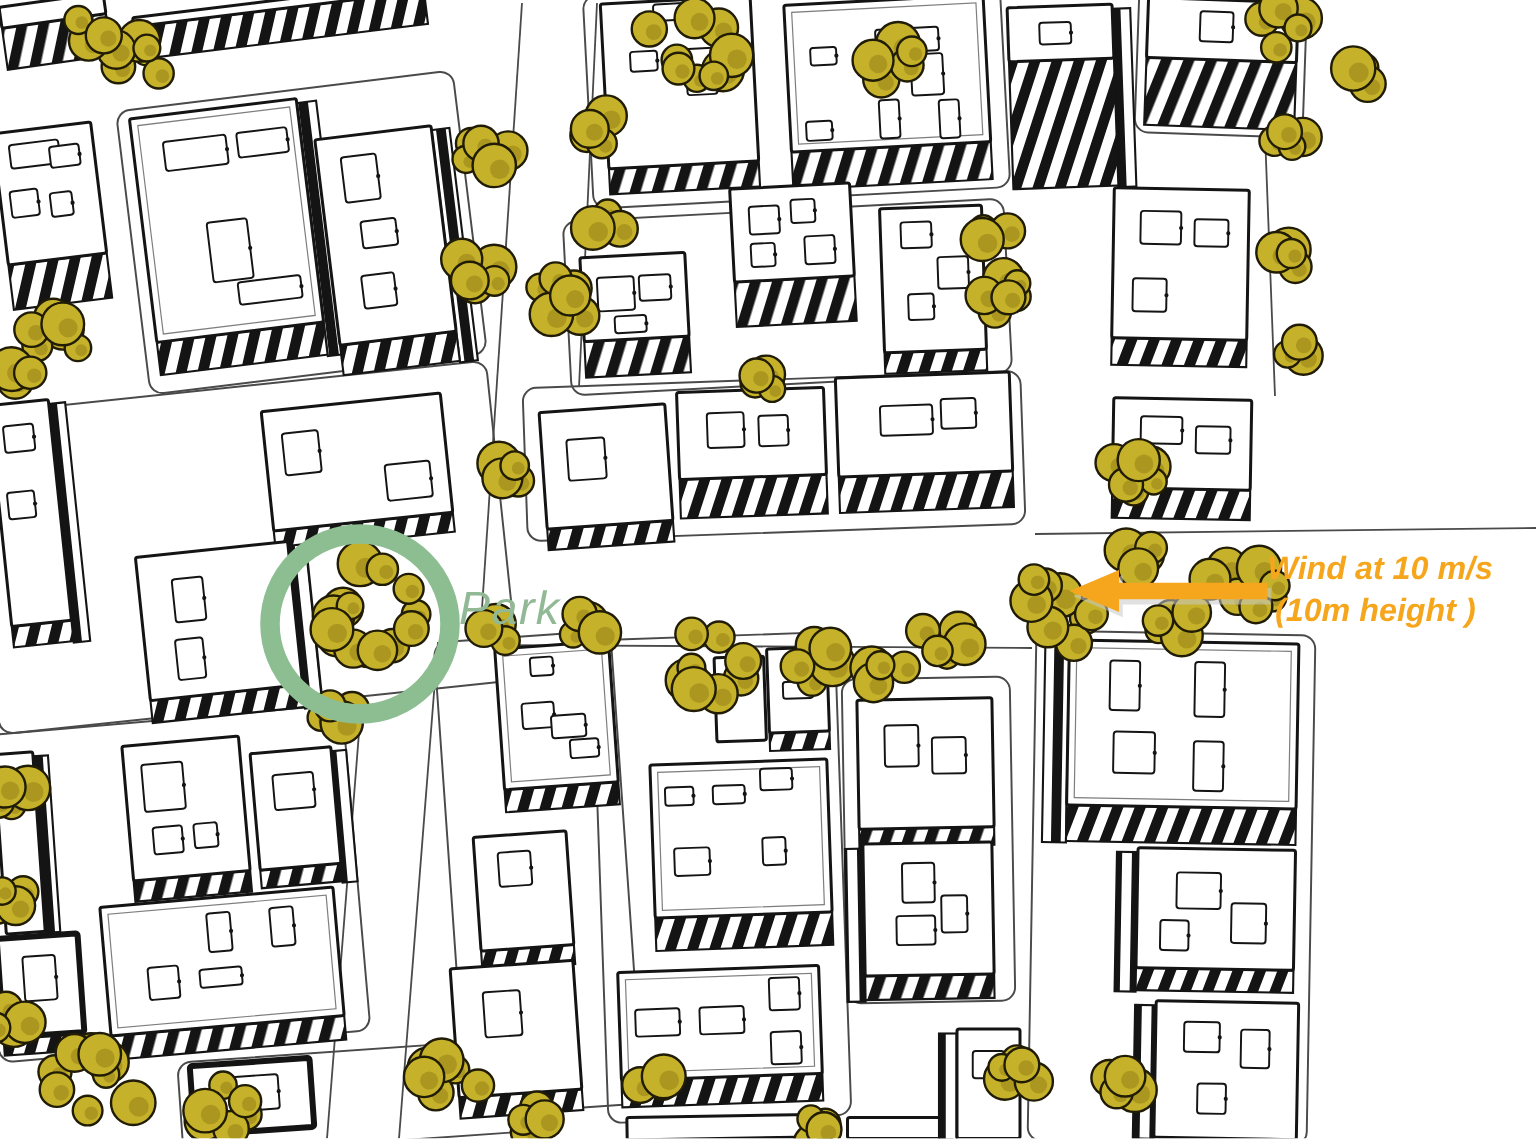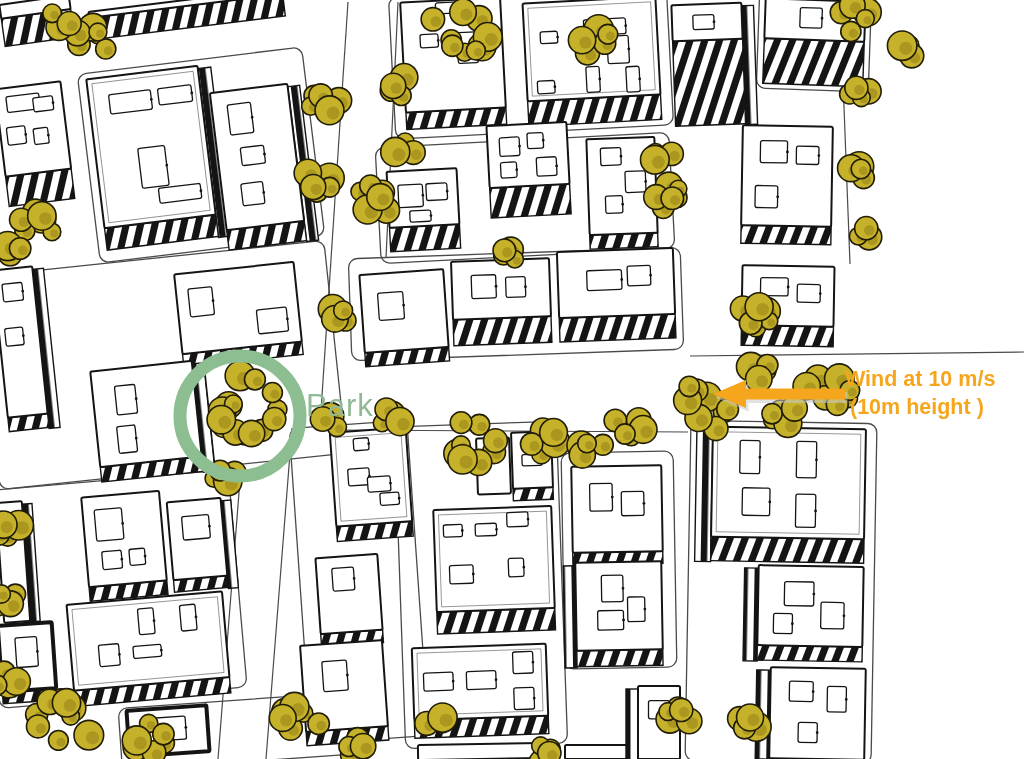--- a/index.html
+++ b/index.html
@@ -1,17 +1,17 @@
 <!DOCTYPE html>
 <html><head>
 <meta charset="utf-8">
 <style>
   html,body{margin:0;padding:0;background:#fff;}
   .stage{position:relative;width:1024px;height:759px;background:#fff;overflow:hidden;
-         font-family:"Liberation Sans",sans-serif;}
+         font-family:"Liberation Sans",sans-serif;font-style:italic;}
   svg{display:block}
   .park-label{font-family:"Liberation Sans",sans-serif;font-size:31px;letter-spacing:1px;}
   .wind-label{font-family:"Liberation Sans",sans-serif;font-size:21.5px;font-weight:bold;}
 </style>
 </head>
 <body>
 
 <div class="stage">
   <svg id="scene" width="1024" height="759" viewBox="0 0 1024 759">
     <defs>

